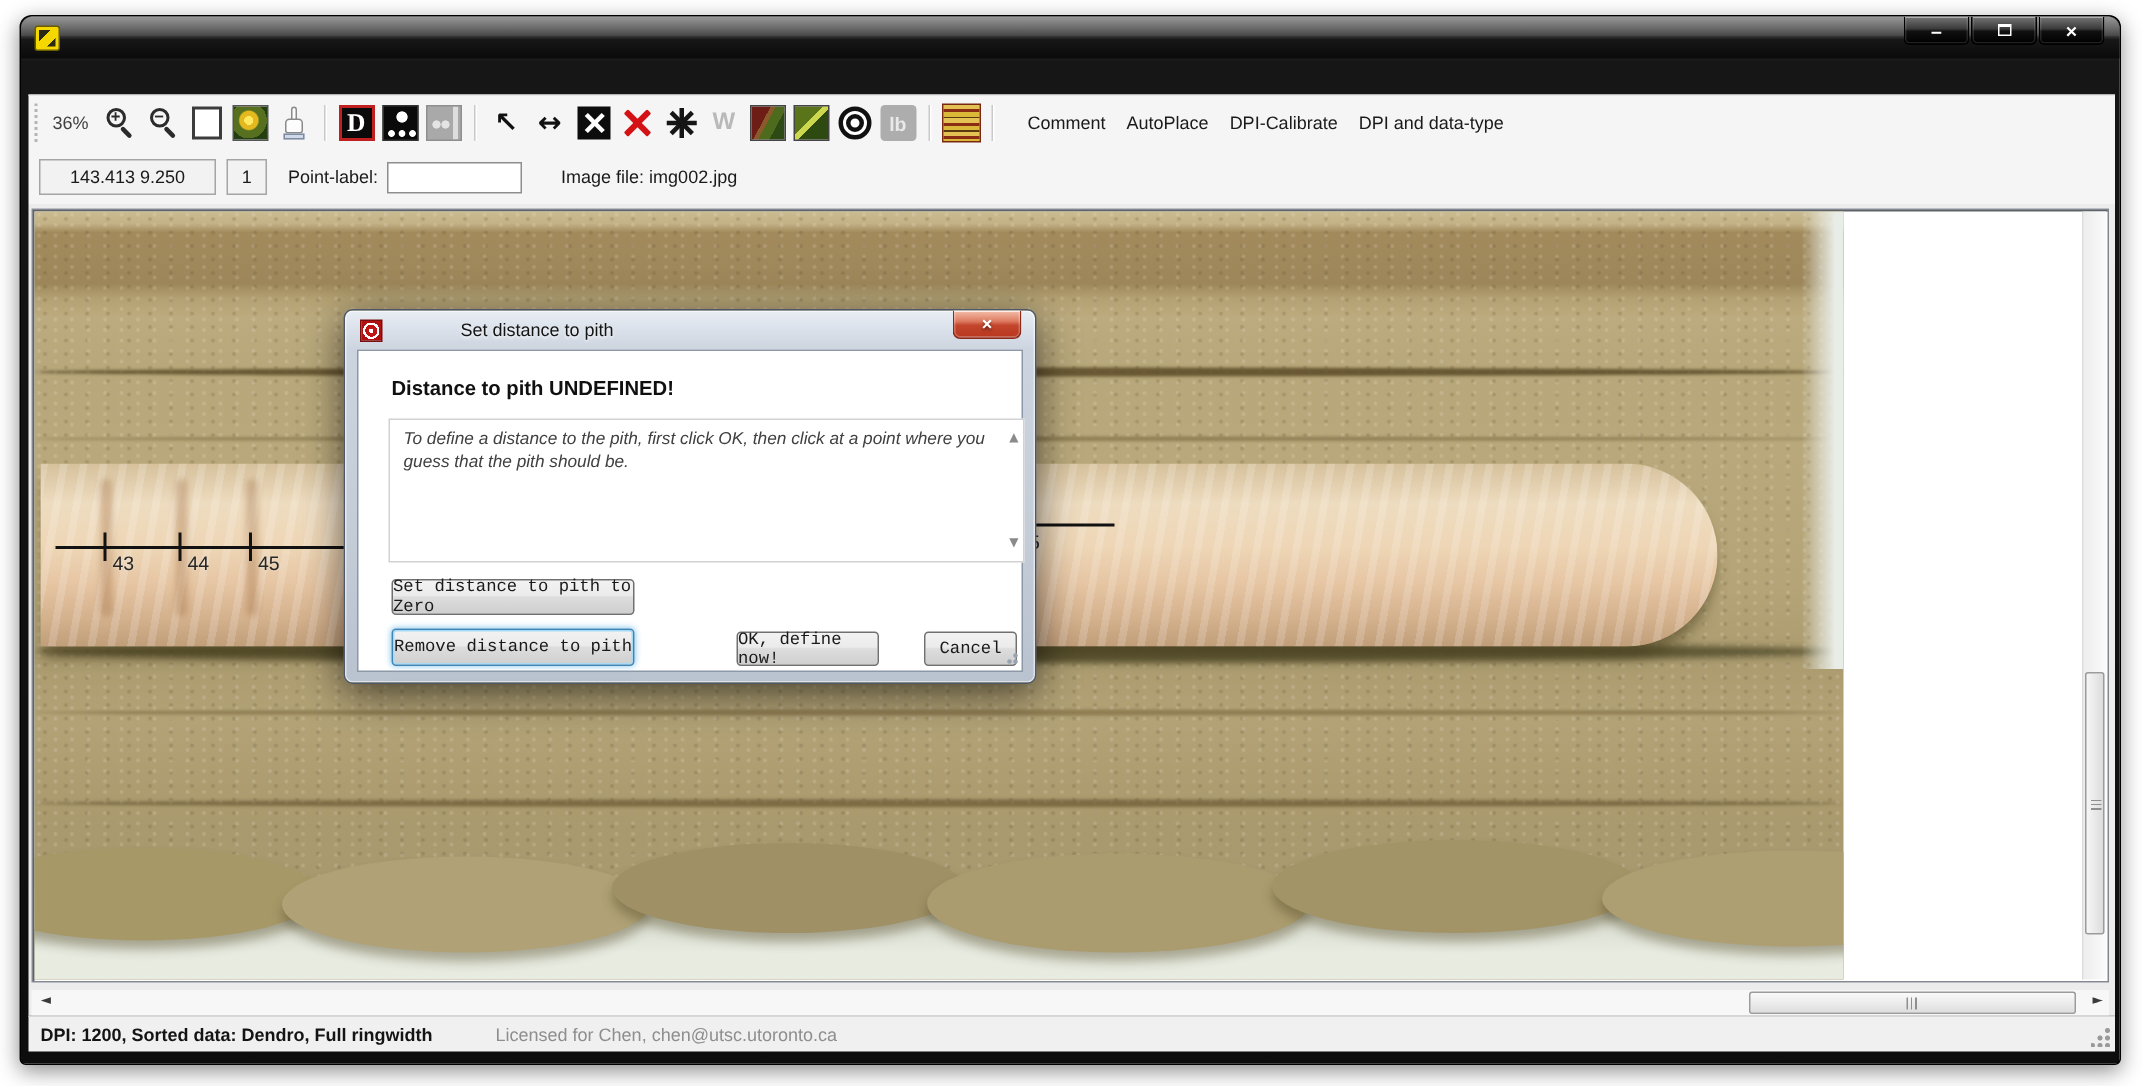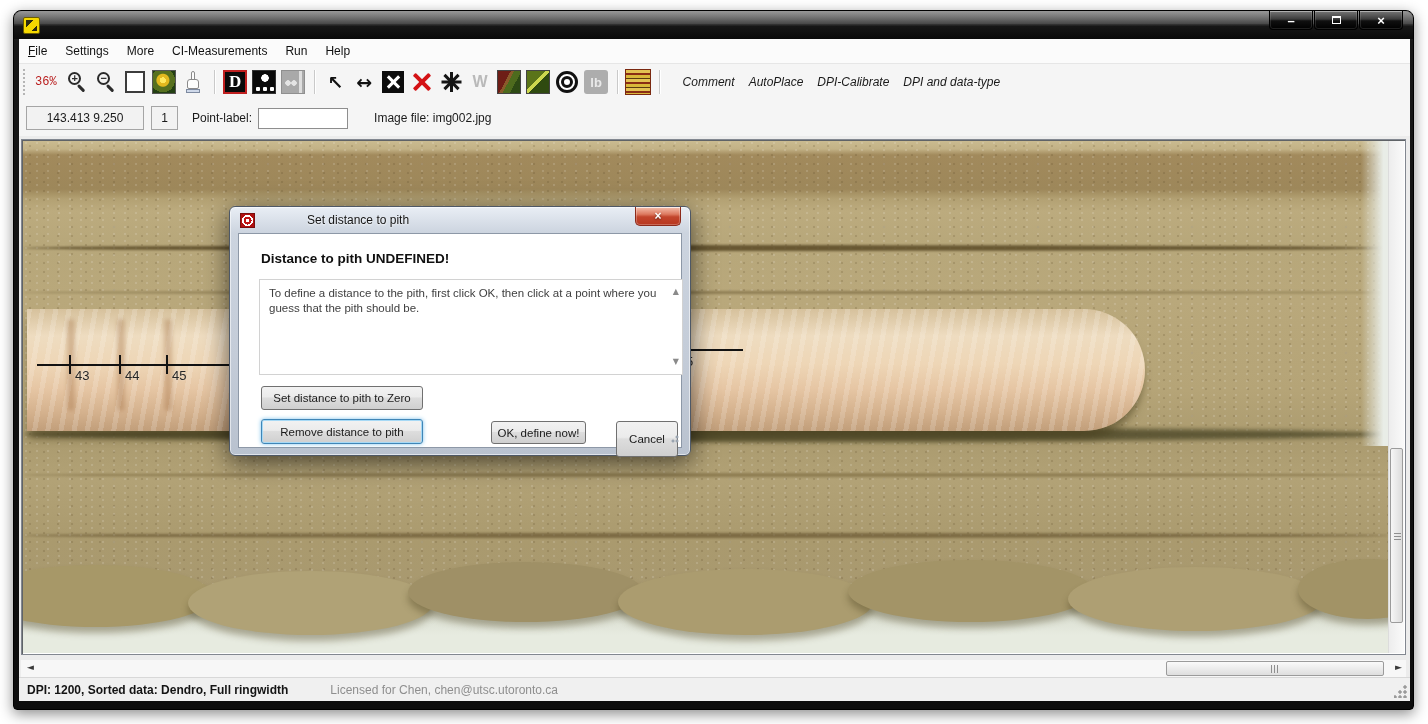--- a/index.html
+++ b/index.html
@@ -39,21 +39,21 @@
   .menu-item { padding:4px 9px; display:block; }
   .menu-item.accel::first-letter { text-decoration:underline; }
 
   .toolbar { position:absolute; left:5px; top:52px; width:1391px; height:37px; background:#f5f5f5;
     border-top:1px solid #e6e6e6; display:flex; align-items:center; }
   .gripper { width:6px; height:26px; margin-left:3px;
     background:repeating-linear-gradient(180deg,#b5b5b5 0 2px,transparent 2px 4px);
     background-size:2px 100%; background-repeat:no-repeat; background-position:1px 0; }
   .tsep { width:1px; height:24px; background:#c9c9c9; margin:0 6px; box-shadow:1px 0 0 #fff; }
   .tbtn { min-width:27px; height:28px; display:flex; align-items:center; justify-content:center; margin:0 1px; }
-  .zoom-label { font-size:12px; color:#b91c1c; margin:0 6px 0 7px;font-family:Liberation Mono, monospace; }
+  .zoom-label { font-size:12px; color:#404040; margin:0 6px 0 7px; }
 
   .mag { position:relative; width:22px; height:22px; }
   .mag .lens { position:absolute; left:2px; top:1px; width:13px; height:13px; border:2.5px solid #2b2b2b;
     border-radius:50%; display:flex; align-items:center; justify-content:center;
     font-size:11px; font-weight:bold; color:#2b2b2b; line-height:1; }
   .mag .handle { position:absolute; left:13px; top:13px; width:9px; height:3px; background:#2b2b2b;
     transform:rotate(45deg); transform-origin:0 0; border-radius:2px; }
 
   .frame-ico { width:20px; height:22px; background:#fff; border:2px solid #3c3c3c; }
   .flower-ico { width:24px; height:24px; border:1px solid #555;
@@ -95,37 +95,37 @@
   .slope-ico { width:24px; height:24px; border:1px solid #444;
     background:linear-gradient(135deg,#5a7419 0 42%,#cdd84e 42% 54%,#2f4a10 54%); }
   .target-ico { width:22px; height:22px; border:3px solid #111; border-radius:50%;
     display:flex; align-items:center; justify-content:center; background:#fff; }
   .target-ico::before { content:""; width:6px; height:6px; border:3px solid #111; border-radius:50%; }
   .lb-ico { width:24px; height:24px; background:#adadad; border-radius:3px; color:#e9e9e9;
     font-weight:bold; font-size:13px; display:flex; align-items:center; justify-content:center; }
   .table-ico { width:26px; height:26px; border:1px solid #7a2810;
     background:repeating-linear-gradient(180deg,#e3c253 0 3px,#8a2d14 3px 5px,#d9b83a 5px 8px,#5c3a10 8px 9px); }
   .txt-btn { font-size:12px; color:#1a1a1a; padding:5px 7px; white-space:nowrap; }
-  .txt-btn-group { display:flex; margin-left:10px;font-style:italic; }
+  .txt-btn-group { display:flex; margin-left:10px; }
 
   .coordbar { position:absolute; left:5px; top:89px; width:1391px; height:36px; background:#f5f5f5;
     display:flex; align-items:center; font-size:12px; color:#1a1a1a; }
   .coord-box { margin-left:7px; width:118px; height:24px; border:1px solid #a5a5a5; background:#f2f2f2;
     display:flex; align-items:center; justify-content:center; }
   .num-box { margin-left:7px; width:27px; height:24px; border:1px solid #a5a5a5; background:#f2f2f2;
     display:flex; align-items:center; justify-content:center; }
   .pl-caption { margin-left:14px; }
   .pl-input { margin-left:6px; width:90px; height:21px; border:1px solid #8e8e8e; background:#fff; font-size:12px; padding:0 4px; }
   .imgfile { margin-left:26px; }
 
   
   .workspace { position:absolute; left:5px; top:125px; width:1391px; height:541px; background:#ececec; }
   .panel { position:absolute; left:2px; top:3px; width:1385px; height:516px; background:#fff;
     border:1px solid #828790; box-shadow:inset 1px 1px 0 #5f6367; }
-  .photo { position:absolute; left:1px; top:1px; width:1366px; height:512px; overflow:hidden;
+  .photo { position:absolute; left:1px; top:1px; width:1206px; height:512px; overflow:hidden;
     background:
       radial-gradient(circle at 3px 2px, rgba(255,255,255,.14) 1px, transparent 1.6px) 0 0/11px 7px,
       radial-gradient(circle at 7px 5px, rgba(84,66,30,.18) 1px, transparent 1.6px) 0 0/14px 9px,
       linear-gradient(180deg,
         #cabb90 0, #c3b286 8px,
         #a28a5c 14px, #9d875a 48px,
         #b3a173 58px, #bcab7e 70px,
         #b7a77a 104px, #b9a87b 160px,
         #b5a477 250px, #ab9b6f 300px,
         #b2a276 340px, #aa9a6e 400px,
@@ -201,33 +201,33 @@
     background:linear-gradient(180deg,#f5c0ad 0,#dd7a60 40%,#c2452c 55%,#b8371f 100%);
     box-shadow:inset 0 1px 0 rgba(255,255,255,.65), inset 0 0 0 1px rgba(255,255,255,.25);
     color:#fff; font-weight:bold; font-size:12px; display:flex; align-items:center; justify-content:center;
     text-shadow:0 1px 2px rgba(0,0,0,.5); }
   .dlg-client { position:absolute; left:8px; top:26px; width:444px; height:215px;
     background:#fff; border:1px solid #8d98a7; }
   .dlg-heading { position:absolute; left:22px; top:17px; font-size:13.5px; font-weight:bold; color:#101010; }
   .dlg-textbox { position:absolute; left:20px; top:45px; width:424px; height:96px;
     border:1px solid #d2d2d2; background:#fff; padding:6px 20px 6px 9px;
     font-size:11.5px; line-height:14.5px; color:#404040; }
-  .dlg-textbox p { margin-bottom:14px; }
+  .dlg-textbox p { margin-bottom:14px;font-style:italic; }
   .dlg-scroll-up, .dlg-scroll-down { position:absolute; right:3px; font-family:"DejaVu Sans",sans-serif;
     font-size:8px; color:#8a8a8a; }
   .dlg-scroll-up { top:5px; } .dlg-scroll-down { bottom:5px; }
   .w7btn { position:absolute; height:24px; border:1px solid #707070; border-radius:3px;
     background:linear-gradient(180deg,#f2f2f2 0,#ebebeb 45%,#dddddd 50%,#cfcfcf 100%);
-    font-family:Liberation Sans, sans-serif; font-size:11.5px; color:#1a1a1a;
+    font-family:Liberation Mono, monospace; font-size:11.5px; color:#1a1a1a;
     display:flex; align-items:center; justify-content:center; }
   .btn-zero { left:22px; top:152px; width:162px; }
   .btn-remove { left:22px; top:185px; width:162px; height:25px;
     border:1px solid #3f86b7; box-shadow:0 0 0 1px #a7d9f5 inset, 0 0 4px #7fc3ec; }
   .btn-ok { left:252px; top:187px; width:95px; height:23px; }
-  .btn-cancel { left:377px; top:187px; width:62px; height:36px; }
+  .btn-cancel { left:377px; top:187px; width:62px; height:23px; }
   .dlg-grip { position:absolute; right:2px; bottom:2px; width:10px; height:10px;
     background:
       radial-gradient(circle at 8px 2px,#9aa4b0 0 1.2px,transparent 1.8px),
       radial-gradient(circle at 8px 6px,#9aa4b0 0 1.2px,transparent 1.8px),
       radial-gradient(circle at 4px 6px,#9aa4b0 0 1.2px,transparent 1.8px); }
 </style>
 </head>
 <body>
 
 <div class="page">
@@ -241,28 +241,20 @@
           </div>
         <div class="win-btn">
             <span class="max-box"></span>
           </div>
         <div class="win-btn">
             <span>×</span>
           </div>
       </div>
     </div>
 
-    <div class="menubar">
-      <span class="menu-item accel">File</span>
-      <span class="menu-item">Settings</span>
-      <span class="menu-item">More</span>
-      <span class="menu-item">CI-Measurements</span>
-      <span class="menu-item">Run</span>
-      <span class="menu-item">Help</span>
-    </div>
 
     <div class="toolbar">
       <div class="gripper"></div>
       <span class="zoom-label">36%</span>
 
       <div class="tbtn">
         <span class="mag">
             <span class="lens">+</span>
             <span class="handle"></span>
           </span>

